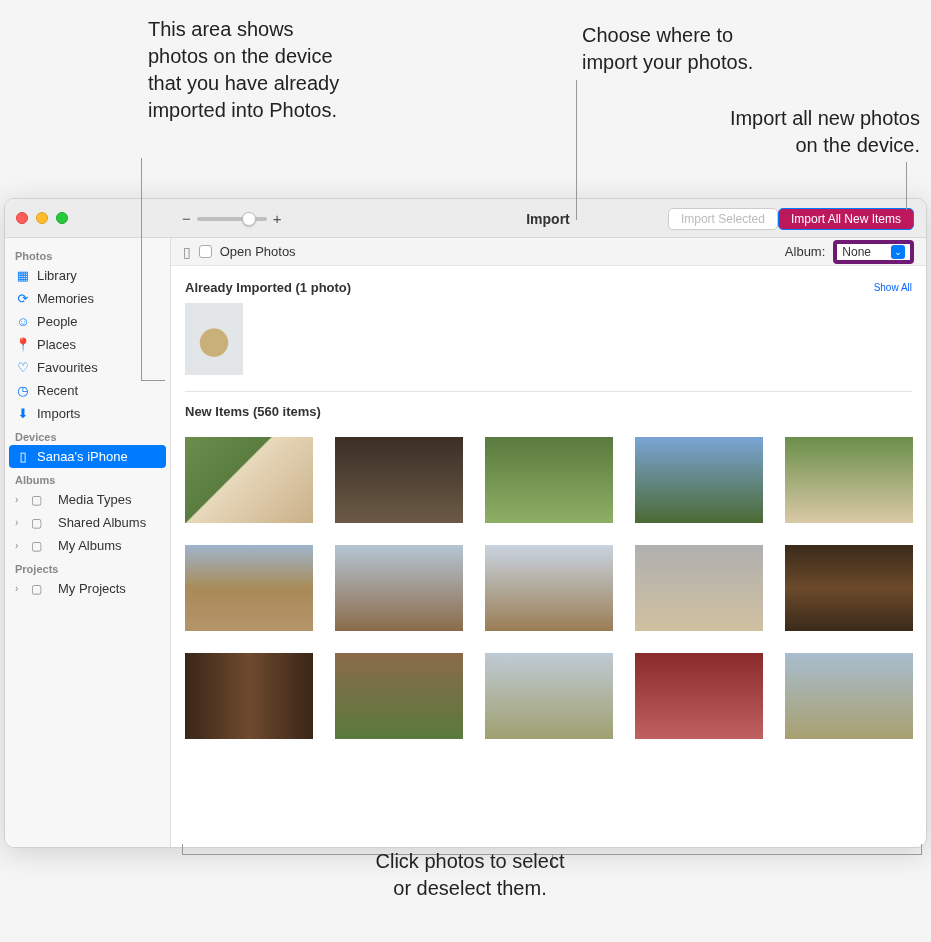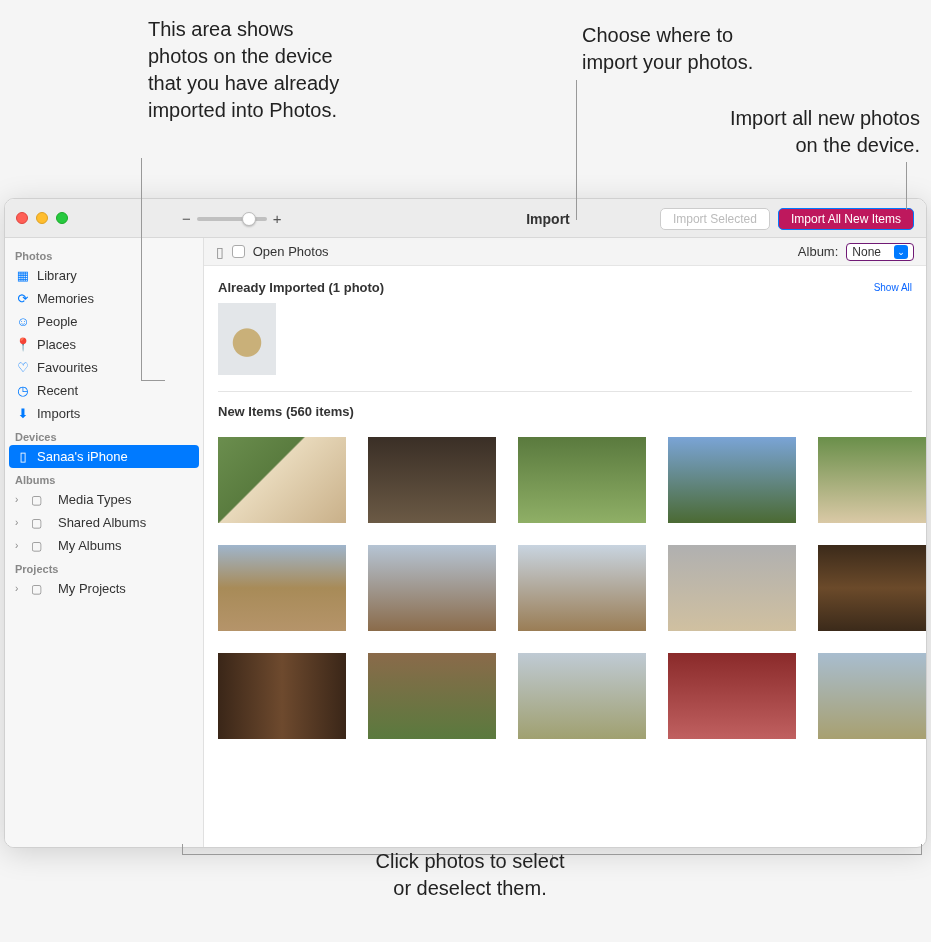--- a/index.html
+++ b/index.html
@@ -47,21 +47,21 @@
   padding: 0 11px;
   gap: 8px;
 }
 .traffic { display: flex; gap: 8px; }
 .traffic .dot { width: 12px; height: 12px; border-radius: 50%; }
 .dot.red { background:#ff5f56; border:0.5px solid #e0443e;}
 .dot.yellow { background:#ffbd2e; border:0.5px solid #dea123;}
 .dot.green { background:#27c93f; border:0.5px solid #1aab29;}
 .window-body { display: flex; height: calc(100% - 39px); }
 .sidebar {
-  width: 199px;
+  width: 166px;
   background: #f7f7f7;
   border-right: 1px solid #e0e0e0;
   padding: 6px 0;
   font-size: 13px;
   overflow-y: auto;
 }
 .sidebar .section-label {
   color: #888; font-size: 11px; font-weight: 600;
   padding: 6px 10px 2px;
 }
@@ -99,22 +99,22 @@
 .btn.primary { background:#be185d; color:#fff; border-color:#007aff; font-weight:500;}
 .btn.disabled { color:#bbb; }
 .subbar {
   height:28px; background:#f4f4f4; border-bottom:1px solid #e5e5e5;
   display:flex; align-items:center; padding:0 12px; gap:8px; font-size:13px;
 }
 .subbar .phone-icon { color:#888; font-size:14px;}
 .subbar .checkbox { width:13px; height:13px; border:1px solid #aaa; border-radius:3px; background:#fff;}
 .subbar .spacer { flex:1; }
 .subbar .select {
-  display:inline-flex; align-items:center; gap:13px;
-  background:#fff; border:1px solid #701a75; border-radius:4px;
+  display:inline-flex; align-items:center; gap:20px;
+  background:#fff; border:4px solid #701a75; border-radius:4px;
   padding:1px 5px; font-size:12px;
 }
 .subbar .select .chevbox{
   background:#007aff;color:#fff;border-radius:3px; width:14px;height:14px;
   display:flex;align-items:center;justify-content:center;font-size:9px;
 }
 .content { flex:1; overflow-y:auto; padding:8px 14px;}
 .section-header{
   display:flex; align-items:center; justify-content:space-between;
   font-size:13px; font-weight:700; color:#333; padding:6px 0 8px;
@@ -180,21 +180,21 @@
 
   <div class="main-top">
     <div class="slider-wrap">
       <span>−</span>
       <div class="slider">
           <div class="knob"></div>
         </div>
       <span>+</span>
     </div>
     <div class="toolbar-title">Import</div>
-    <div style="margin-left:auto; display:flex; gap:8px;">
+    <div style="margin-left:auto; display:flex; ">
       <button class="btn disabled">Import Selected</button>
       <button class="btn primary">Import All New Items</button>
     </div>
   </div>
 
   <div class="window-body">
 
     <div class="sidebar">
       <div class="section-label">Photos</div>
       <div class="item">

